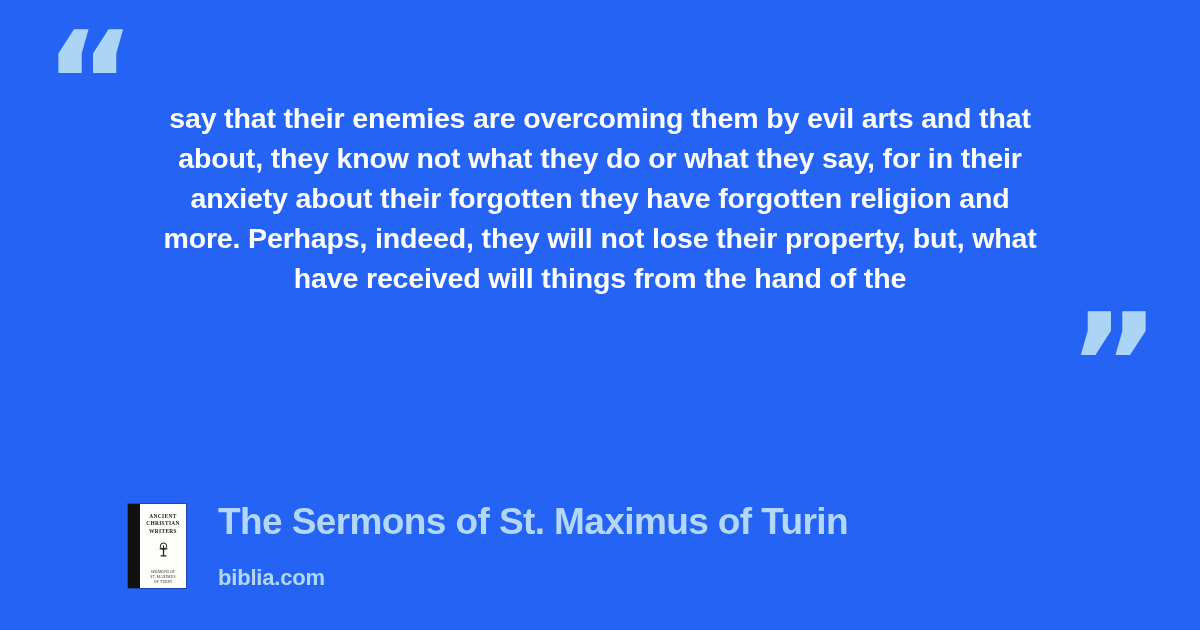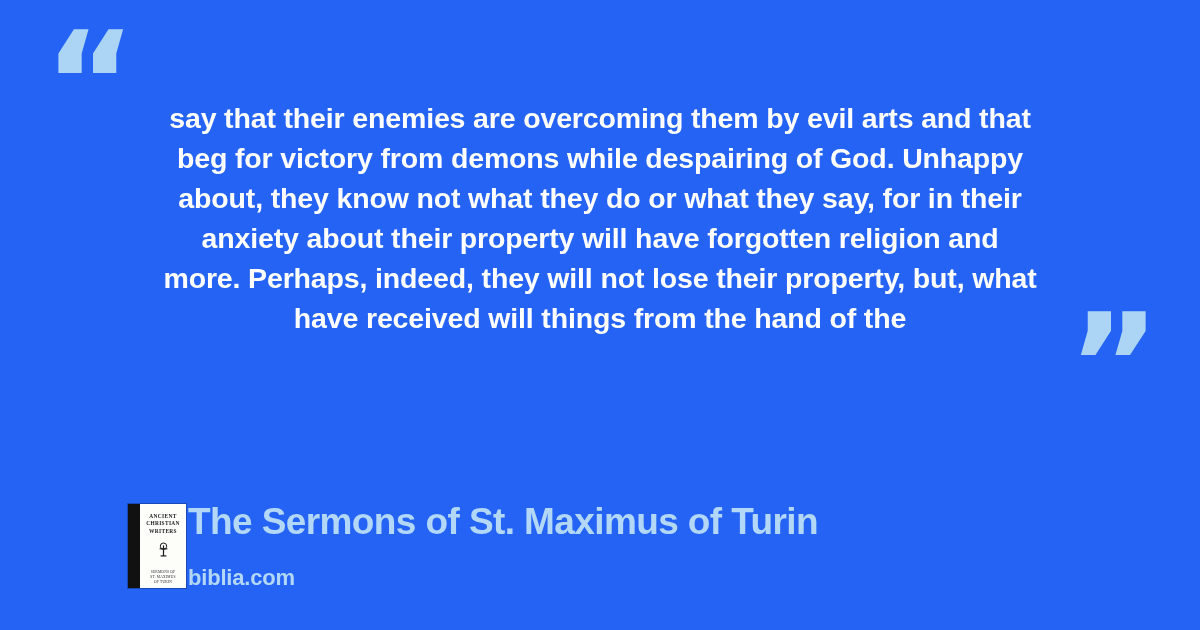--- a/index.html
+++ b/index.html
@@ -62,21 +62,21 @@
 
   .quote-line { display: block; white-space: nowrap; }
 
   
   .footer {
     position: absolute;
     left: 120px;
     bottom: 38px;
     display: flex;
     align-items: center;
-    gap: 2px;
+    gap: 32px;
     padding-left: 8px;
   }
 
   .book-cover {
     position: relative;
     width: 58px;
     height: 84px;
     background: #ffffff;
     flex: 0 0 auto;
     overflow: hidden;
@@ -151,23 +151,22 @@
 </style>
 </head>
 <body>
 
 <div class="quote-card">
 
   <span class="quote-mark quote-mark-open">“</span>
 
   <div class="quote-text">
     <span class="quote-line">say that their enemies are overcoming them by evil arts and that</span>
-    <span class="quote-line">beg for victory from demons while despairing of God. Unhappy</span>
     <span class="quote-line">about, they know not what they do or what they say, for in their</span>
-    <span class="quote-line">anxiety about their property will have forgotten religion and</span>
+    <span class="quote-line">anxiety about their forgotten they have forgotten religion and</span>
     <span class="quote-line">more. Perhaps, indeed, they will not lose their property, but, what</span>
     <span class="quote-line">have received will things from the hand of the</span>
   </div>
 
   <span class="quote-mark quote-mark-close">”</span>
 </div>
 
 <div class="footer">
 
   <div class="book-cover">

